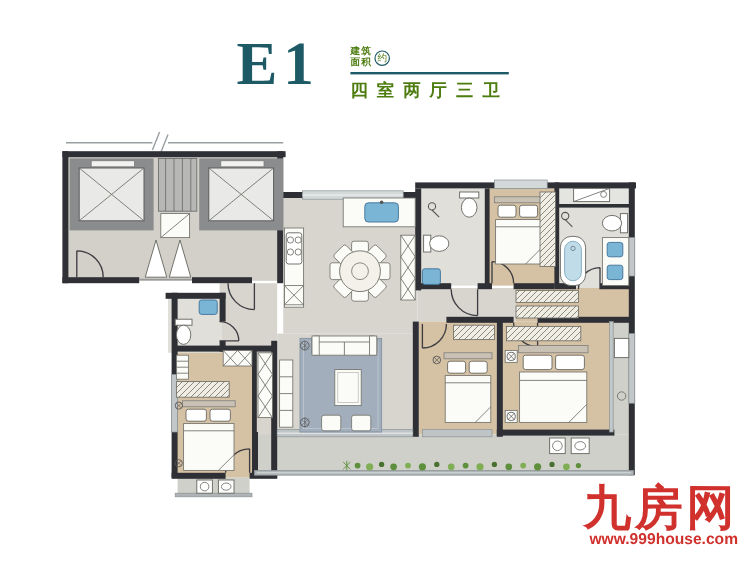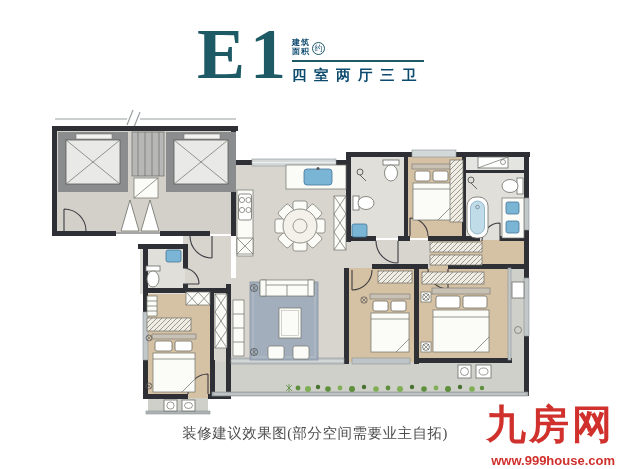--- a/index.html
+++ b/index.html
@@ -1,38 +1,38 @@
 <!DOCTYPE html>
 <html><head>
 <meta charset="utf-8">
 <style>
   html,body{margin:0;padding:0;background:#ffffff;}
   .stage{position:relative;width:625px;height:469px;background:#ffffff;overflow:hidden;
          font-family:"Liberation Serif",serif;}
   
-  .unit-name{position:absolute;left:197px;top:16px;font-size:72px;line-height:76px;
+  .unit-name{position:absolute;left:197px;top:16px;font-size:51px;line-height:76px;
              font-weight:bold;color:#1d5a66;letter-spacing:5px;}
-  .hdr-meta{position:absolute;left:292px;top:38px;color:#0c4a6e;}
+  .hdr-meta{position:absolute;left:292px;top:38px;color:#4d7c0f;}
   .hdr-row1{display:flex;align-items:flex-end;border-bottom:2px solid #1d5a66;
             padding-bottom:2px;}
   .area-stack{display:flex;flex-direction:column;font-size:8px;line-height:9px;
               font-weight:bold;letter-spacing:1px;margin-bottom:2px;}
   .approx-circle{width:11px;height:11px;border:1px solid #1d5a66;border-radius:50%;
                  font-size:8px;line-height:11px;text-align:center;margin:0 2px 3px 2px;}
   .area-value{font-size:43px;line-height:33px;font-weight:bold;letter-spacing:-1px;}
   .area-value sup{font-size:19px;position:relative;top:-15px;line-height:0;margin-left:1px;}
   .subtitle{margin-top:4px;font-size:14.5px;font-weight:bold;letter-spacing:7.5px;
             white-space:nowrap;}
   
   .caption{position:absolute;top:424px;left:90px;width:450px;text-align:center;
            font-size:14.5px;color:#4c4c4c;letter-spacing:0.5px;}
   .watermark{position:absolute;right:10px;top:407px;text-align:right;color:#d0312d;
              font-family:"Liberation Sans",sans-serif;}
   .wm-name{font-size:40px;line-height:34px;font-weight:800;letter-spacing:3px;}
-  .wm-url{font-size:13px;font-weight:bold;margin-top:12px;}
+  .wm-url{font-size:13px;font-weight:bold;margin-top:0px;}
   
   .plan{position:absolute;left:0;top:0;width:625px;height:469px;}
   .furn{fill:#fbfbf8;stroke:#72726b;stroke-width:0.7;}
   .fixt{fill:#ffffff;stroke:#6d6d66;stroke-width:0.8;}
   .blue{fill:#7bb5d5;stroke:#44769b;stroke-width:0.8;}
   .door{fill:none;stroke:#3c3c42;stroke-width:1.1;}
   .xline{stroke:#6d6d66;stroke-width:0.7;}
 </style>
 </head>
 <body>
@@ -436,20 +436,19 @@
       <circle cx="412" cy="387" r="2.2" fill="#48702f"></circle>
         <circle cx="424" cy="389" r="2.8" fill="#5d8f3c"></circle>
       <circle cx="436" cy="388" r="2.4" fill="#7fae55"></circle>
         <circle cx="448" cy="389" r="3" fill="#5d8f3c"></circle>
       <circle cx="460" cy="387" r="2.2" fill="#48702f"></circle>
         <circle cx="472" cy="389" r="2.8" fill="#7fae55"></circle>
       <circle cx="482" cy="388" r="2.2" fill="#5d8f3c"></circle>
     </g>
   </svg>
 
-  <div class="caption">装修建议效果图(部分空间需要业主自拓)</div>
 
   <div class="watermark">
     <div class="wm-name">九房网</div>
     <div class="wm-url">www.999house.com</div>
   </div>
 
 </div>
 
 </body></html>

